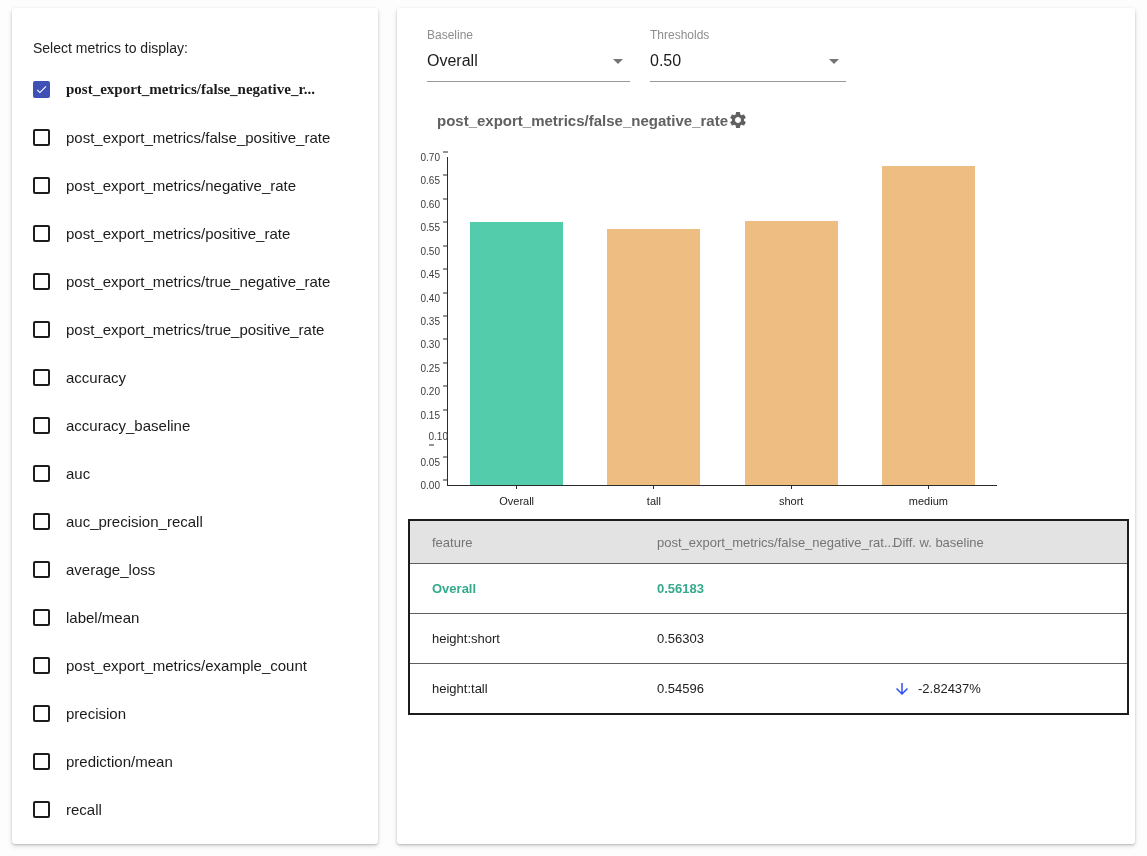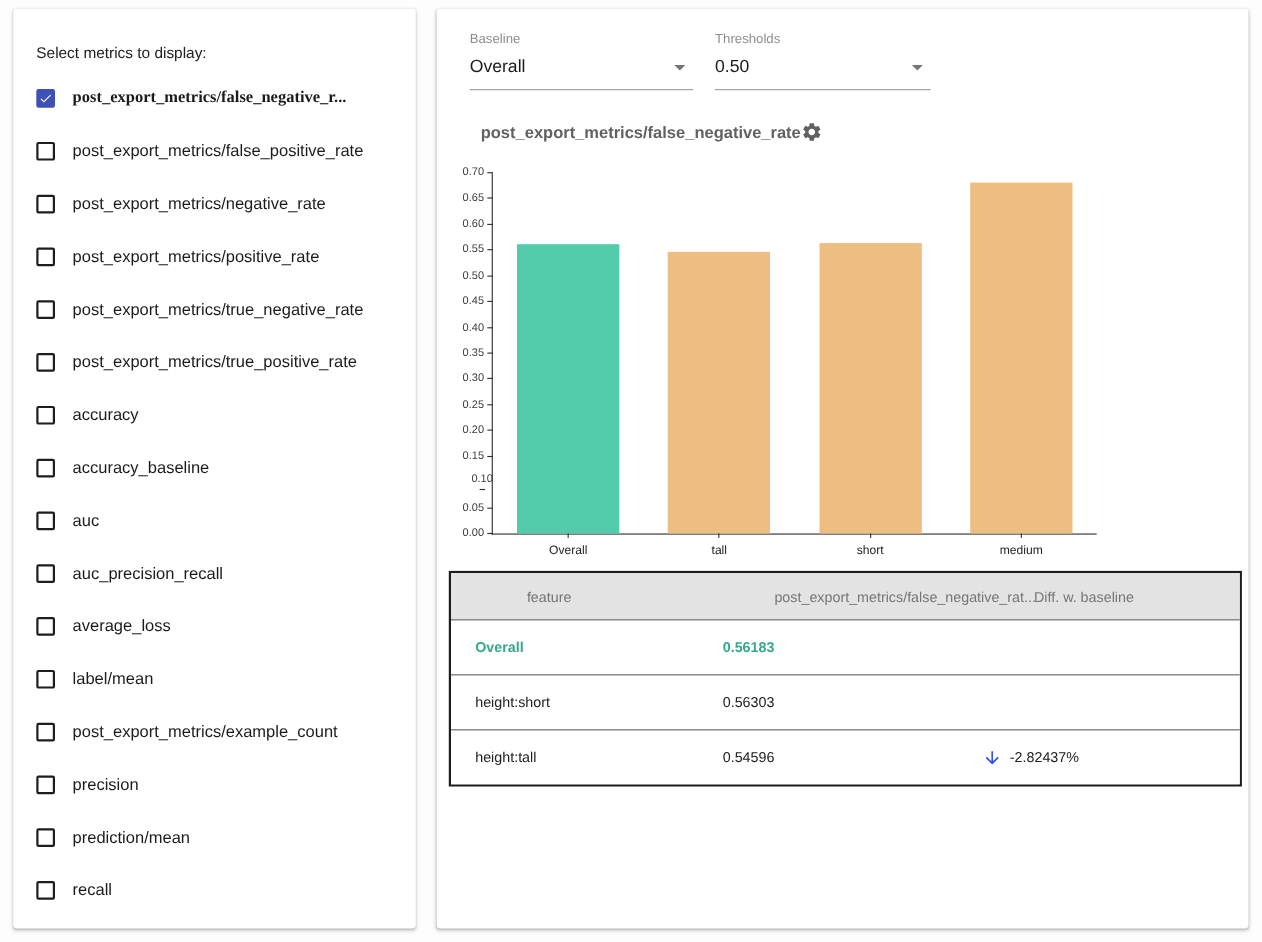--- a/index.html
+++ b/index.html
@@ -52,40 +52,40 @@
   .chart-title { font-size:15px; font-weight:bold; color:#616161; }
   .gear { width:20px; height:20px; cursor:pointer; }
   .gear svg { fill:#616161; }
 
   #plot {
     position:absolute; left:50px; top:149px; width:550px; height:329px;
     border-left:1px solid #2b2b2b; border-bottom:1px solid #2b2b2b;
   }
   .ytick {
     position:absolute; right:100%; transform:translateY(-50%);
-    display:flex; align-items:center; gap:3px;
+    display:flex; align-items:flex-start; gap:3px;
   }
   .ytick-label { font-size:10px; color:#3c3c3c; }
   .ytick-mark  { width:5px; height:1px; background:#2b2b2b; }
   .bars { position:absolute; left:0; right:0; top:0; bottom:0; display:flex; }
   .bar-slot { flex:1; display:flex; align-items:flex-end; justify-content:center; }
   .bar { width:93px; }
   .x-axis { position:absolute; top:100%; left:0; right:0; display:flex; }
   .xslot { flex:1; display:flex; flex-direction:column; align-items:center; }
   .xtick-mark { width:1px; height:4px; background:#2b2b2b; }
   .xlabel { margin-top:6px; font-size:11px; color:#222; }
 
   
   #metrics-table {
     position:absolute; left:11px; top:511px; width:721px;
     border:2px solid #1c1c1c; background:#fff;
   }
   .t-header {
     display:flex; height:42px; align-items:center;
-    background:#e3e3e3; color:#757575; font-size:13px;padding-left:47px;
+    background:#e3e3e3; color:#757575; font-size:13px;
   }
   .t-row {
     display:flex; height:50px; align-items:center;
     font-size:13px; color:#212121; background:#fff; border-top:1px solid #5f5f5f;
   }
   .col-feature { width:247px; padding-left:22px; }
   .col-value   { width:236px; }
   .col-diff    { flex:1; display:flex; align-items:center; gap:7px; }
   .t-row.highlight .col-feature, .t-row.highlight .col-value { color:var(--hl,#35a98c); font-weight:bold; }
   .diff-arrow { width:18px; height:18px; flex:none; }

